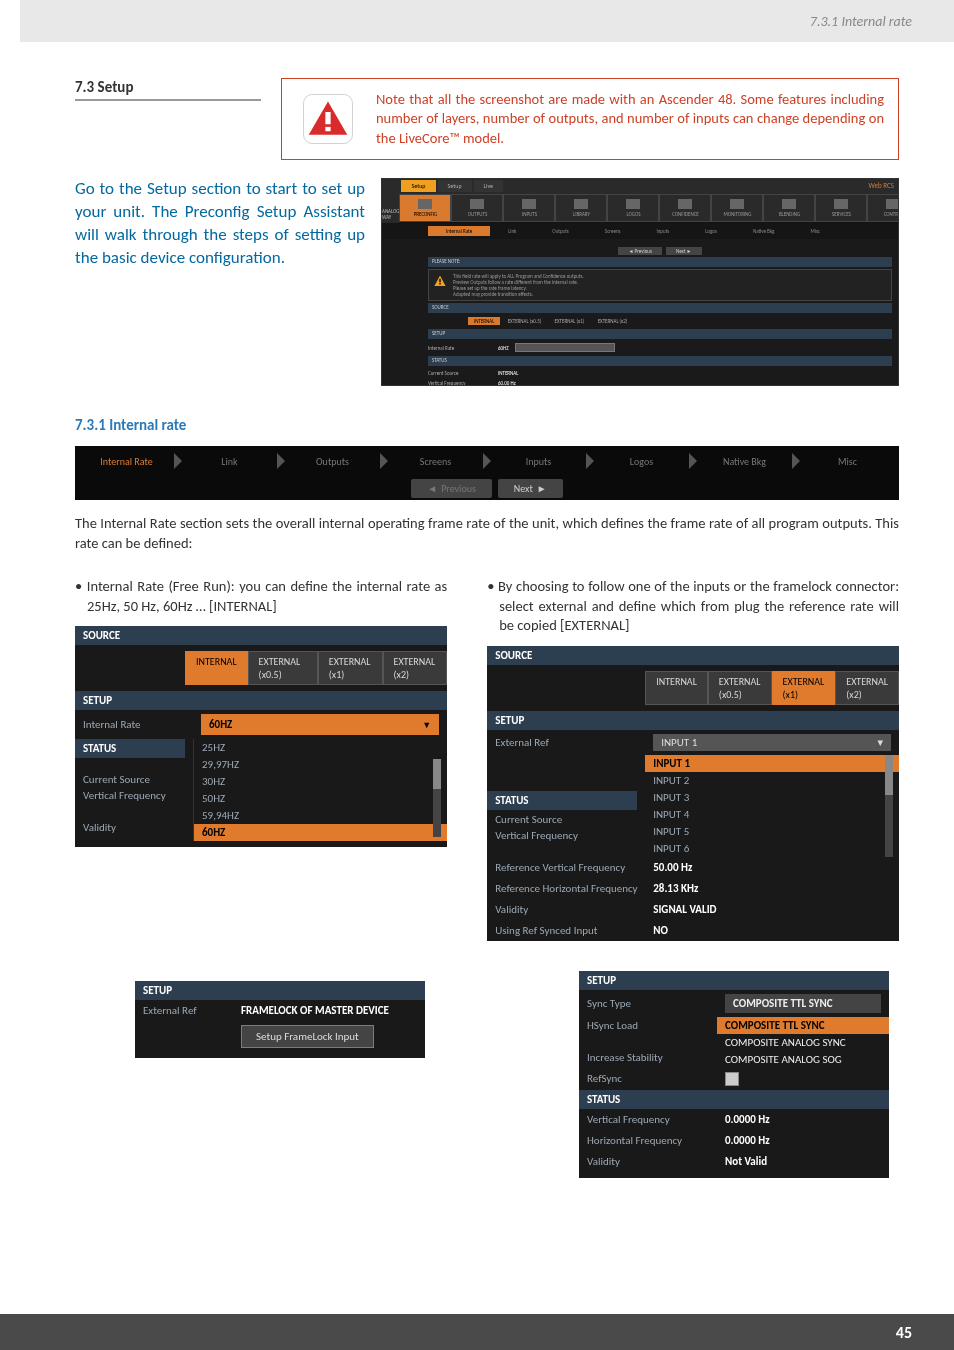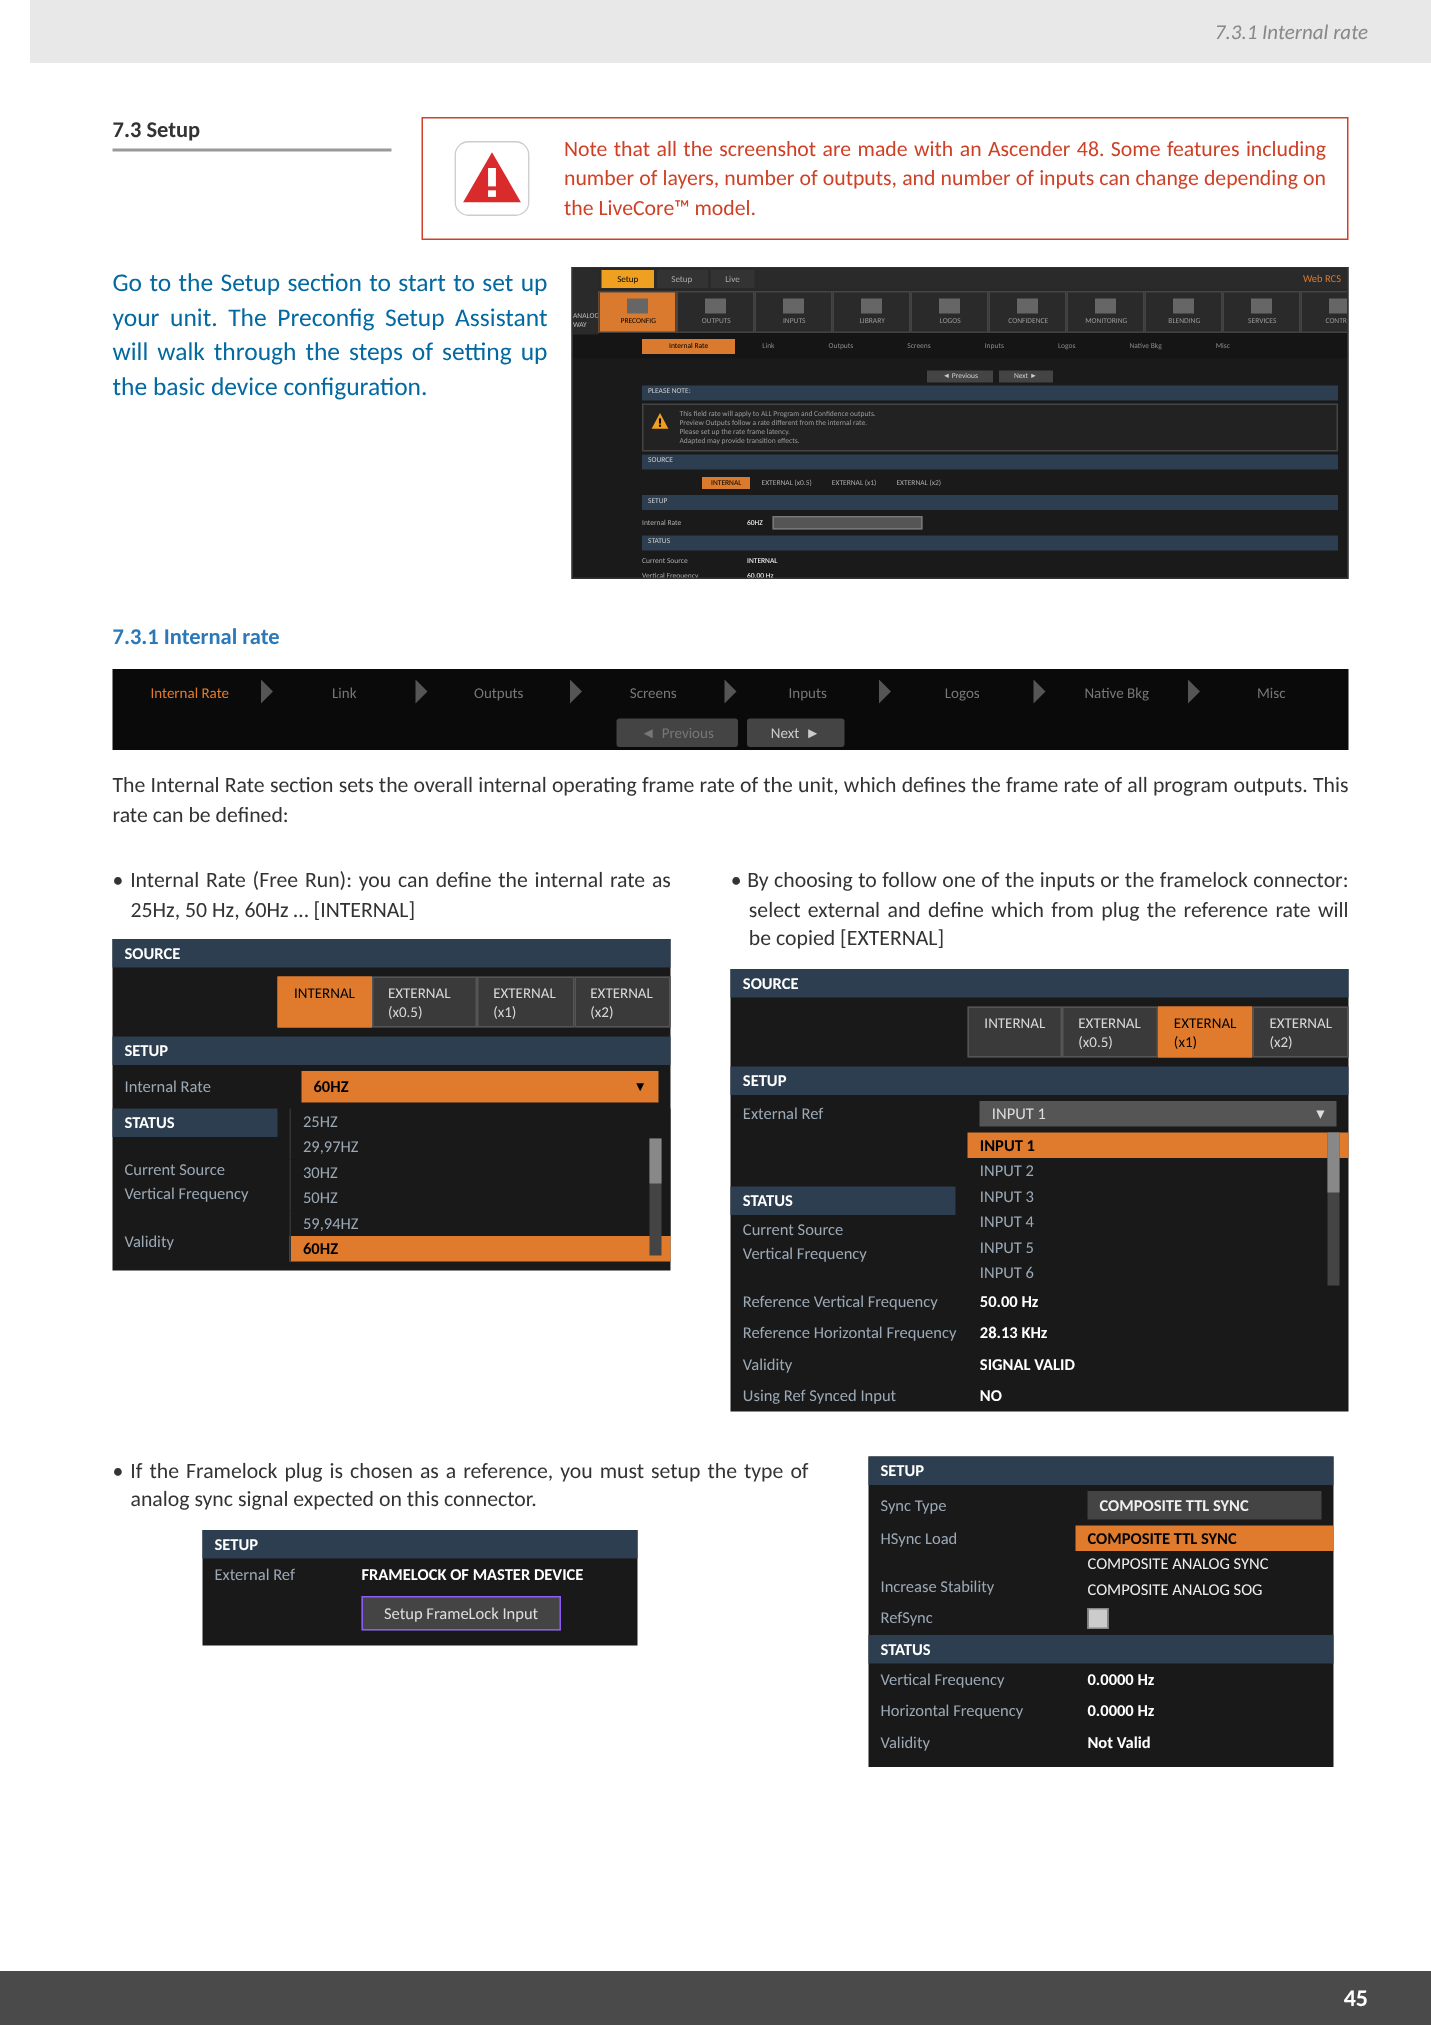--- a/index.html
+++ b/index.html
@@ -362,21 +362,20 @@
           <div class="panel-row">
               <span class="label">Using Ref Synced Input</span>
               <span class="value">NO</span>
             </div>
         </div>
       </div>
     </div>
 
     <div class="two-col-bottom">
       <div class="col-left">
-        <div class="bullet-text">If the Framelock plug is chosen as a reference, you must setup the type of analog sync signal expected on this connector.</div>
         <div class="panel3">
           <div class="panel-header">SETUP</div>
           <div class="panel-row">
             <span class="label">External Ref</span>
             <span class="value">FRAMELOCK OF MASTER DEVICE</span>
           </div>
           <div class="panel-row">
             <span class="label"></span>
             <span class="btn">Setup FrameLock Input</span>
           </div>

